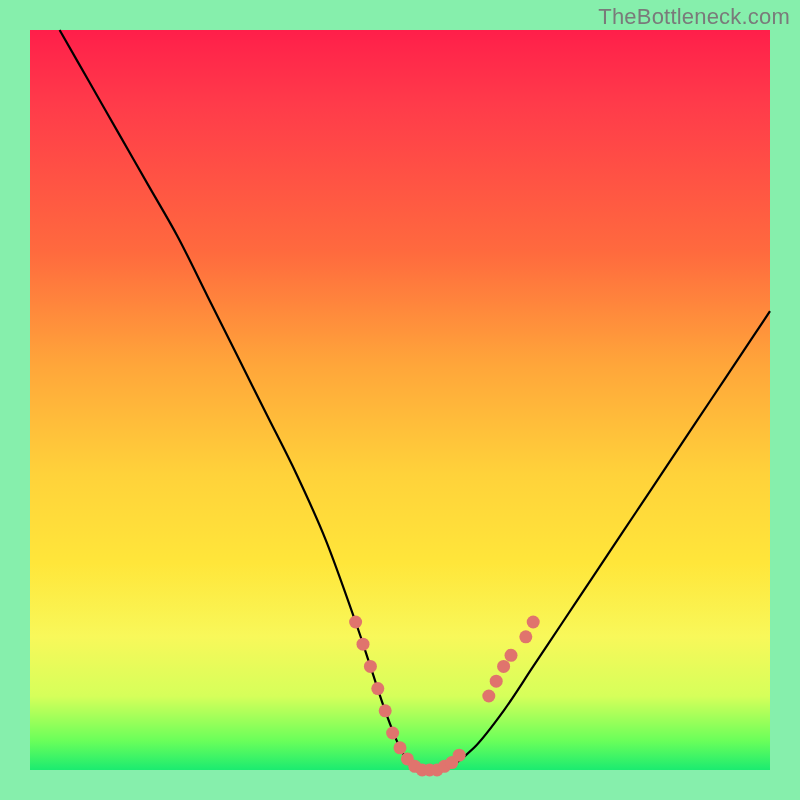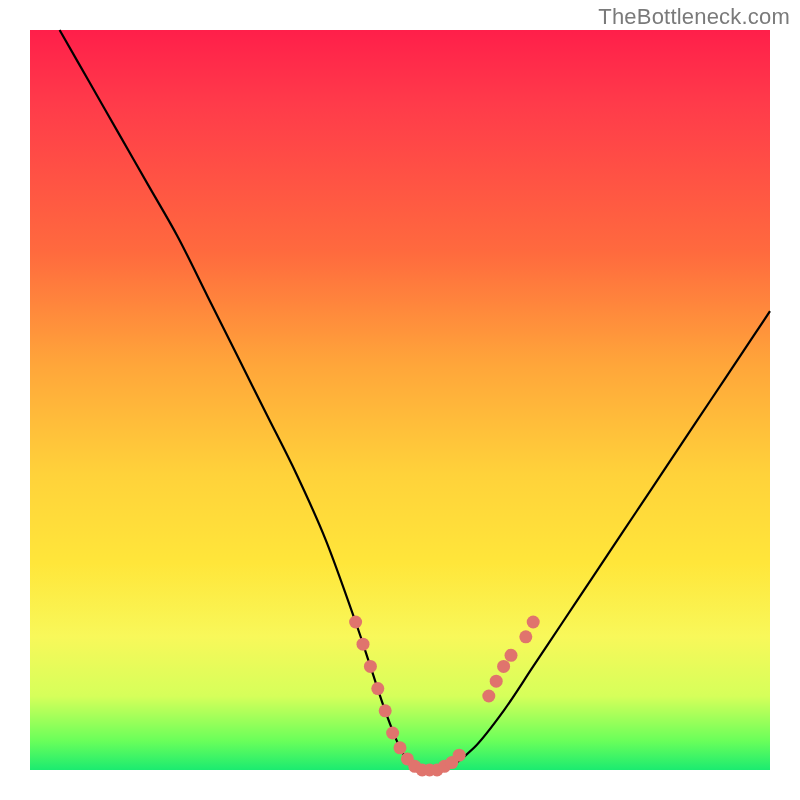--- a/index.html
+++ b/index.html
@@ -8,21 +8,21 @@
     width: 800px;
     height: 800px;
     overflow: hidden;
     background: #000;
     font-family: Arial, Helvetica, sans-serif;
   }
   .frame {
     position: relative;
     width: 800px;
     height: 800px;
-    background: #ffffff;
+    background: #86efac;
     text-align: right;
   }
   .plot-area {
     position: absolute;
     left: 30px;
     top: 30px;
     width: 740px;
     height: 740px;
     
     background: linear-gradient(

